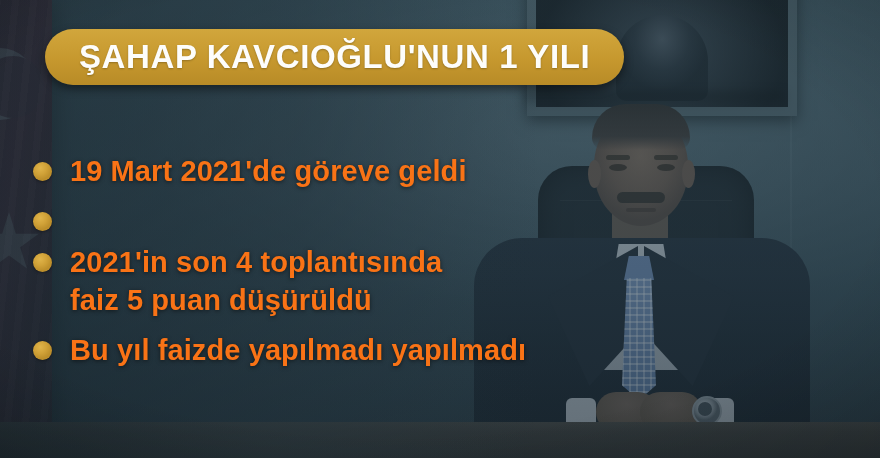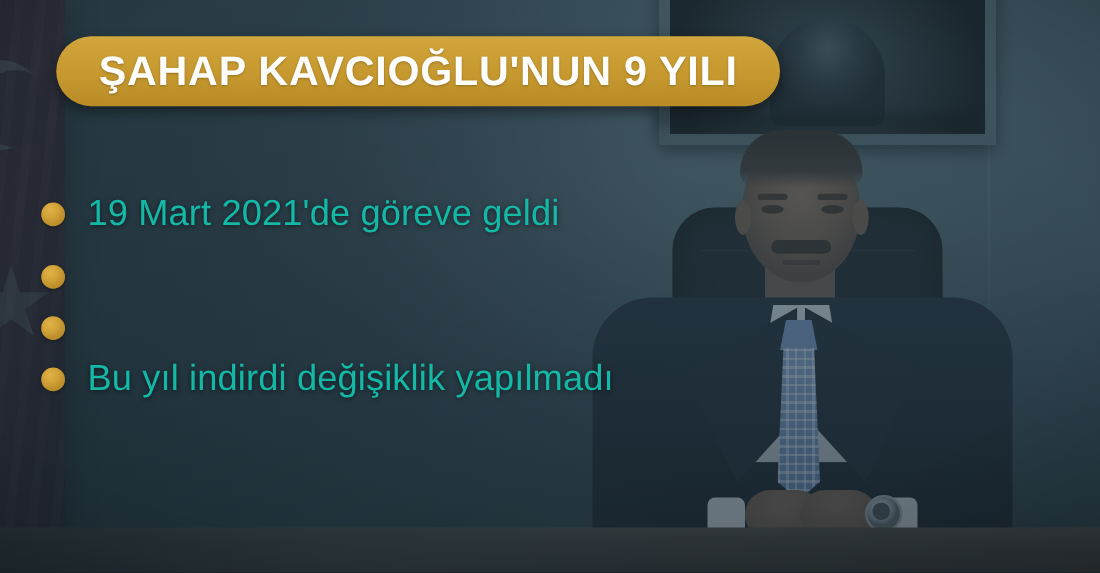--- a/index.html
+++ b/index.html
@@ -323,24 +323,24 @@
   .dot {
     flex: 0 0 auto;
     width: 19px; height: 19px;
     border-radius: 50%;
     background: radial-gradient(60% 60% at 38% 32%, #e0b44a 0%, #d1a238 55%, #bd8f2b 100%);
     margin-top: 10px;
     margin-right: 18px;
     box-shadow: 0 1px 3px rgba(0,0,0,0.35);
   }
   .bullet-text {
-    color: #14b8a6;
+    color: #f97316;
     font-size: 29px;
     line-height: 38px;
-    font-weight: 400;
+    font-weight: 700;
     letter-spacing: 0.1px;
     text-shadow: 0 1px 4px rgba(0,0,0,0.55);
   }
   .bullet-text .line { display: block; }
 </style>
 </head>
 <body>
 
 <div id="stage">
 
@@ -389,42 +389,46 @@
   </div>
 
   <div class="desk"></div>
   <div class="desk-sheen"></div>
 
   <div class="tint"></div>
   <div class="text-scrim"></div>
   <div class="vignette"></div>
 
   <div class="title-pill">
-    <span class="title-text">ŞAHAP KAVCIOĞLU'NUN 9 YILI</span>
+    <span class="title-text">ŞAHAP KAVCIOĞLU'NUN 1 YILI</span>
   </div>
 
   <div class="bullets">
 
     <div class="bullet-row">
       <span class="dot"></span>
       <span class="bullet-text">
         <span class="line">19 Mart 2021'de göreve geldi</span>
       </span>
     </div>
 
     <div class="bullet-row">
       <span class="dot"></span>
     </div>
 
     <div class="bullet-row">
       <span class="dot"></span>
+      <span class="bullet-text">
+        <span class="line">2021'in son 4 toplantısında</span>
+        <span class="line">faiz 5 puan düşürüldü</span>
+      </span>
     </div>
 
     <div class="bullet-row">
       <span class="dot"></span>
       <span class="bullet-text">
-        <span class="line">Bu yıl indirdi değişiklik yapılmadı</span>
+        <span class="line">Bu yıl faizde yapılmadı yapılmadı</span>
       </span>
     </div>
 
   </div>
 
 </div>
 
 </body></html>

